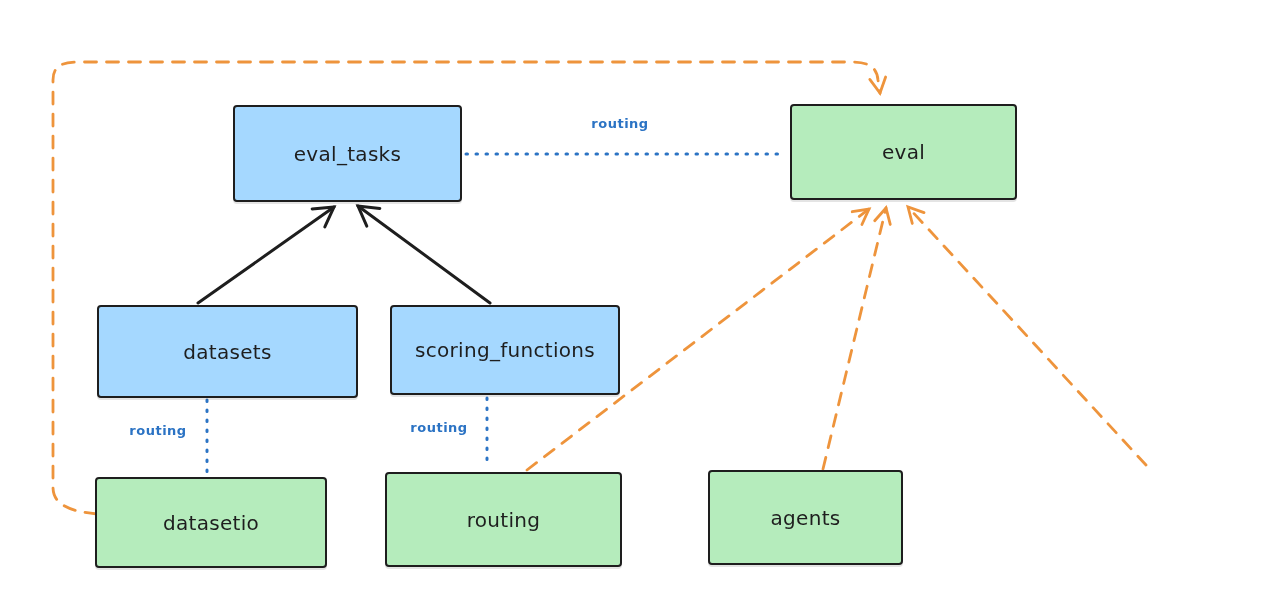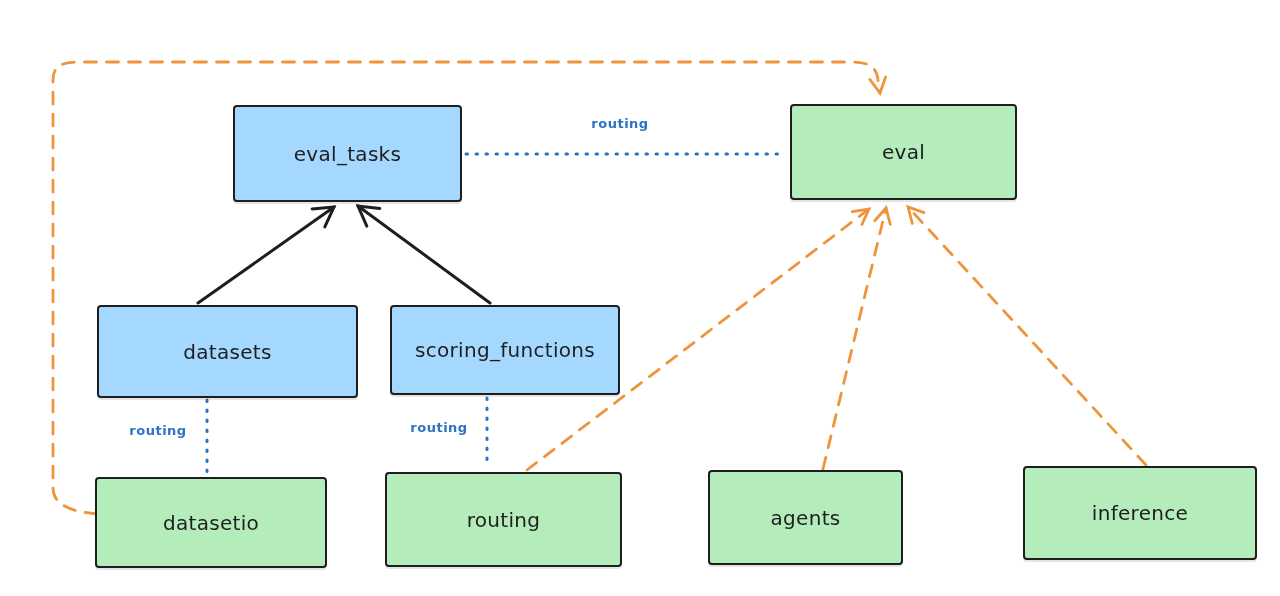--- a/index.html
+++ b/index.html
@@ -85,21 +85,20 @@
   <div class="node blue" style="left:97px; top:305px; width:261px; height:93px;">datasets</div>
 
   <div class="node blue" style="left:382px; top:305px; width:230px; height:90px;margin-left:8px;">scoring_functions</div>
 
   <div class="node green" style="left:95px; top:477px; width:232px; height:91px;text-align:center;">datasetio</div>
 
   <div class="node green" style="left:385px; top:472px; width:237px; height:95px;">routing</div>
 
   <div class="node green" style="left:708px; top:470px; width:195px; height:95px;">agents</div>
 
-  <div class="node green" style="left:1023px; top:466px; width:234px; height:94px;">inference</div>
 
   <div class="routing" style="left:578px; top:116px; width:84px;">routing</div>
 
   <div class="routing" style="left:118px; top:423px; width:80px;">routing</div>
 
   <div class="routing" style="left:399px; top:420px; width:80px;">routing</div>
 
 </div>
 
 </body></html>

